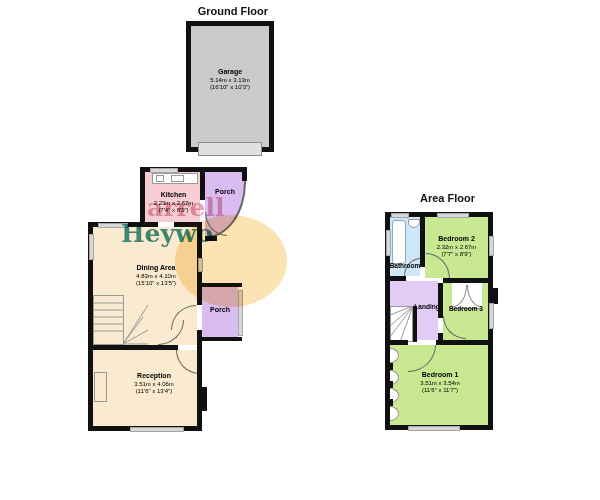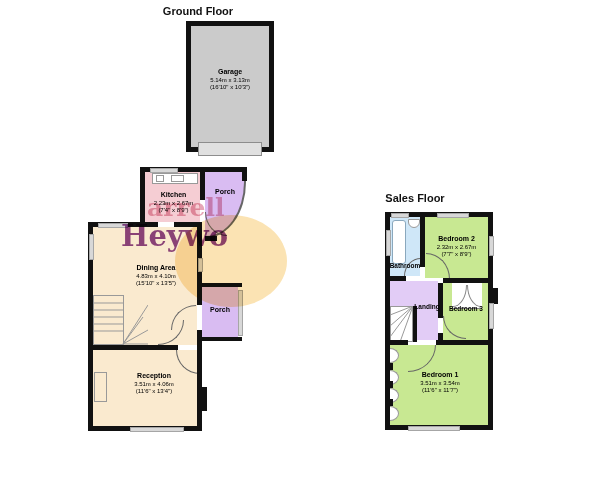--- a/index.html
+++ b/index.html
@@ -1,18 +1,18 @@
 <!DOCTYPE html>
 <html><head>
 <meta charset="utf-8">
 <style>
   html,body{margin:0;padding:0;background:#fff;}
   .canvas{position:relative;width:600px;height:500px;background:#ffffff;overflow:hidden;
           font-family:"Liberation Sans", sans-serif;}
-  .floor-title{position:absolute;font-size:11px;font-weight:bold;color:#111;text-align:center;z-index:7;}
+  .floor-title{position:absolute;font-size:11px;font-weight:bold;color:#111;text-align:right;z-index:7;}
   .room{position:absolute;z-index:1;}
   .wall{position:absolute;background:#111;z-index:3;}
   .win{position:absolute;background:#d8d8d8;border:0.5px solid #a6a6a6;z-index:4;}
   .fixture{position:absolute;background:#fff;border:1px solid #999;z-index:2;box-sizing:border-box;}
   .arc{position:absolute;z-index:2;box-sizing:border-box;}
   .stairs{position:absolute;z-index:2;}
   .label{position:absolute;z-index:7;text-align:center;line-height:1.25;color:#000;}
   .room-name{font-size:7px;font-weight:bold;}
   .room-dim{font-size:6px;}
   .narrow{max-width:40px;margin:0 auto;}
@@ -81,21 +81,21 @@
     <line x1="0" y1="29" x2="30" y2="29" stroke="#999"></line>
     <line x1="0" y1="36" x2="30" y2="36" stroke="#999"></line>
     <line x1="30" y1="49" x2="55" y2="10" stroke="#999"></line>
     <line x1="30" y1="49" x2="50" y2="22" stroke="#999"></line>
     <line x1="30" y1="49" x2="55" y2="35" stroke="#999"></line>
     <line x1="30" y1="49" x2="55" y2="49" stroke="#999"></line>
   </svg>
 
   <div class="wm wm-circle" style="left:175px;top:215px;width:112px;height:92px;background:#f7cc74;opacity:.55"></div>
   <div class="wm wm-text" style="left:147px;top:193px;font-size:25px;color:#e08fa4;opacity:.8">arrell</div>
-  <div class="wm wm-text" style="left:121px;top:219px;font-size:29px;color:#701a75;opacity:.8">Heywo</div>
+  <div class="wm wm-text" style="left:121px;top:219px;font-size:25px;color:#0f766e;opacity:.8">Heywo</div>
 
   <div class="label" style="left:188px;top:68px;width:84px">
     <div class="room-name">Garage</div>
     <div class="room-dim">5.14m x 3.13m</div>
     <div class="room-dim">(16'10" x 10'3")</div>
   </div>
   <div class="label" style="left:145px;top:191px;width:57px">
     <div class="room-name">Kitchen</div>
     <div class="room-dim">2.23m x 2.67m</div>
     <div class="room-dim">(7'4" x 8'9")</div>
@@ -110,21 +110,21 @@
   </div>
   <div class="label" style="left:202px;top:306px;width:36px">
     <div class="room-name">Porch</div>
   </div>
   <div class="label" style="left:104px;top:372px;width:100px">
     <div class="room-name">Reception</div>
     <div class="room-dim">3.51m x 4.06m</div>
     <div class="room-dim">(11'6" x 13'4")</div>
   </div>
 
-  <div class="floor-title" style="left:355px;top:192px;width:120px">Sales Floor</div>
+  <div class="floor-title" style="left:355px;top:192px;width:120px">Area Floor</div>
 
   <div class="room" style="left:390px;top:217px;width:30px;height:59px;background:#cfe7f8"></div>
   <div class="room" style="left:425px;top:217px;width:63px;height:61px;background:#c8e892"></div>
   <div class="room" style="left:390px;top:281px;width:48px;height:59px;background:#e2ccf6"></div>
   <div class="room" style="left:443px;top:283px;width:45px;height:57px;background:#c8e892"></div>
   <div class="room" style="left:390px;top:345px;width:98px;height:80px;background:#c8e892"></div>
 
   <div class="fixture" style="left:452px;top:283px;width:30px;height:26px;border:none;border-bottom:1px solid #888;z-index:2"></div>
   <div class="arc" style="left:453px;top:285px;width:14px;height:22px;border-right:1px solid #888;border-bottom:1px solid #888;border-bottom-right-radius:100% 100%"></div>
   <div class="arc" style="left:467px;top:285px;width:14px;height:22px;border-left:1px solid #888;border-bottom:1px solid #888;border-bottom-left-radius:100% 100%"></div>

